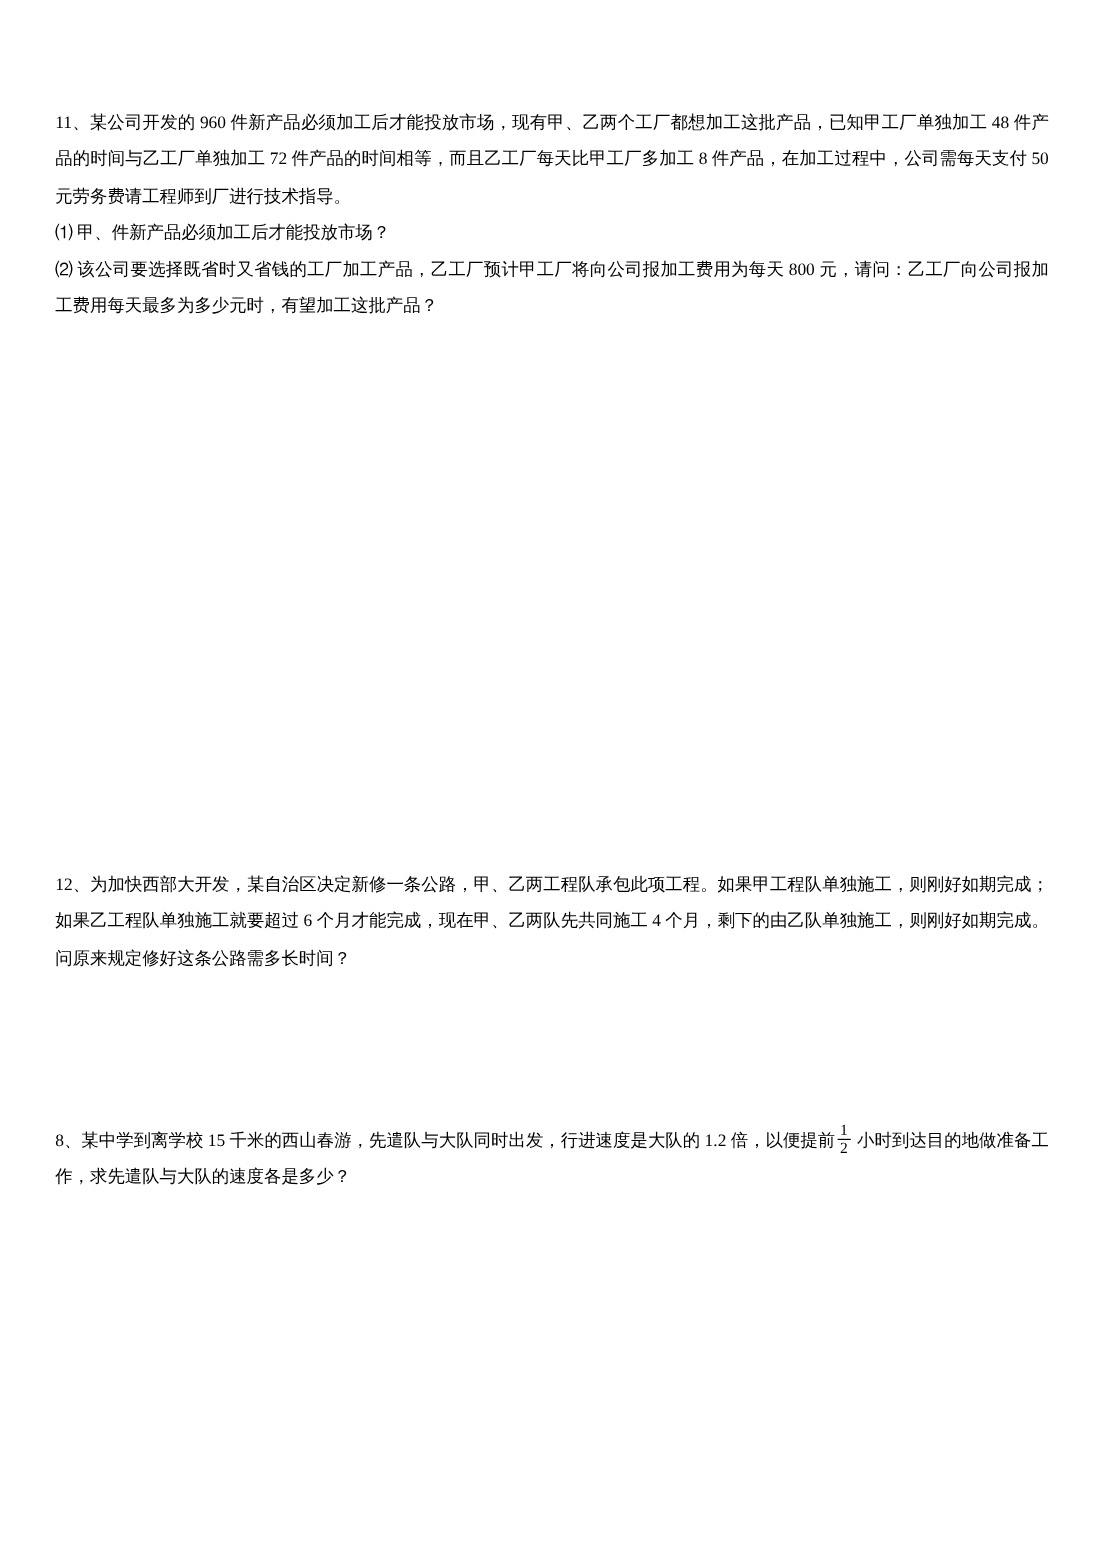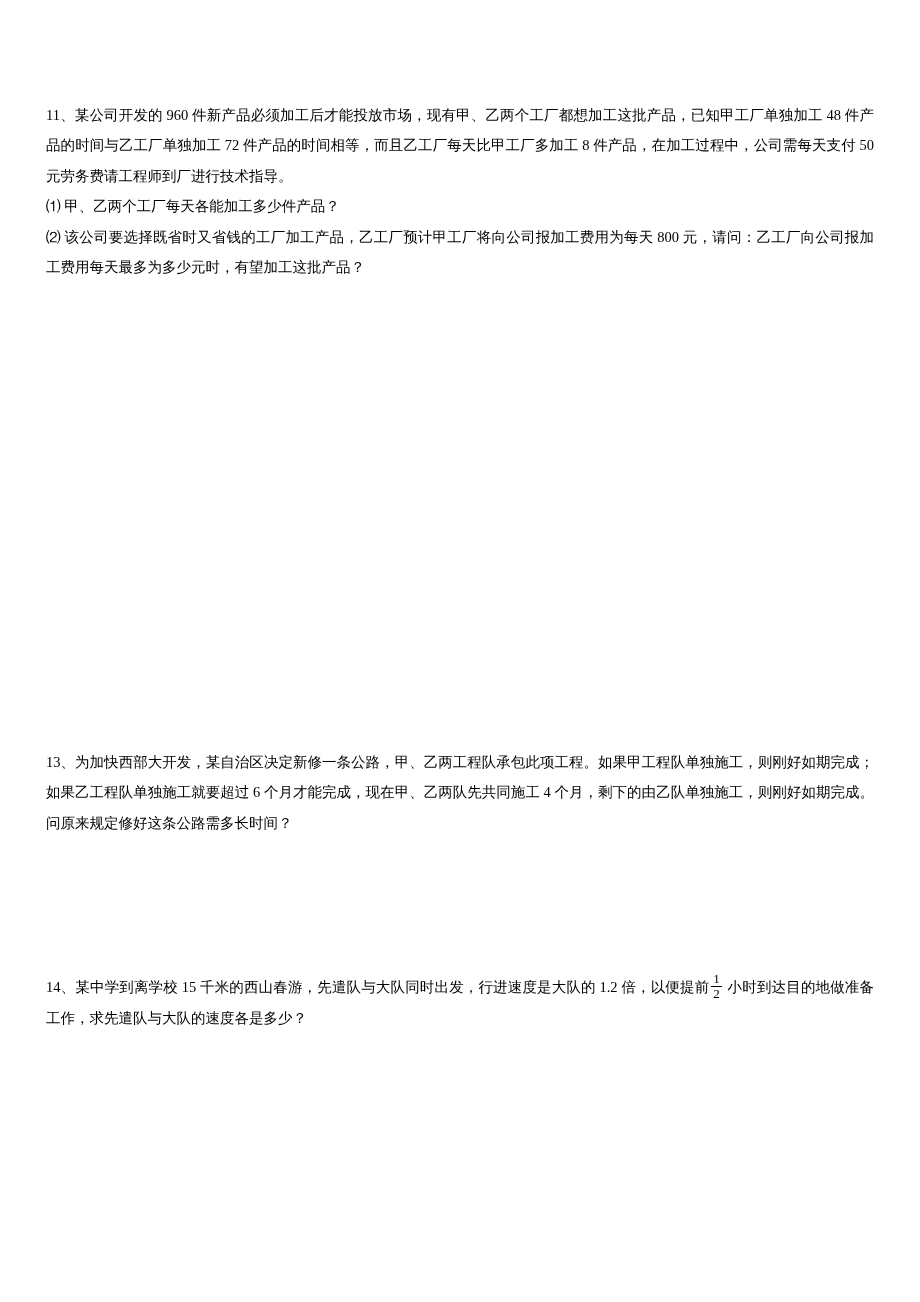--- a/index.html
+++ b/index.html
@@ -12,21 +12,20 @@
     color: #000000;
     line-height: 2.1;
   }
   .page {
     padding: 88px 46px 60px 46px;
     box-sizing: border-box;
     width: 920px;
   }
   .problem {
     text-align: justify;
-    margin-top: 12px;
   }
   .gap-large {
     height: 230px;
   }
   .gap-medium {
     height: 222px;
   }
   .gap-small {
     height: 122px;
   }
@@ -50,32 +49,32 @@
     padding: 0 2px;
   }
 </style>
 </head>
 <body>
 
 <div class="page">
 
   <div class="problem">
     <div>11、某公司开发的 960 件新产品必须加工后才能投放市场，现有甲、乙两个工厂都想加工这批产品，已知甲工厂单独加工 48 件产品的时间与乙工厂单独加工 72 件产品的时间相等，而且乙工厂每天比甲工厂多加工 8 件产品，在加工过程中，公司需每天支付 50 元劳务费请工程师到厂进行技术指导。</div>
-    <div>⑴ 甲、乙两个工厂每天各能加工多少件产品？</div>
+    <div>⑴ 甲、件新产品必须加工后才能投放市场？</div>
     <div>⑵ 该公司要选择既省时又省钱的工厂加工产品，乙工厂预计甲工厂将向公司报加工费用为每天 800 元，请问：乙工厂向公司报加工费用每天最多为多少元时，有望加工这批产品？</div>
   </div>
 
   <div class="gap-large"></div>
 
 
   <div class="gap-medium"></div>
 
   <div class="problem">
-    <div>13、为加快西部大开发，某自治区决定新修一条公路，甲、乙两工程队承包此项工程。如果甲工程队单独施工，则刚好如期完成；如果乙工程队单独施工就要超过 6 个月才能完成，现在甲、乙两队先共同施工 4 个月，剩下的由乙队单独施工，则刚好如期完成。问原来规定修好这条公路需多长时间？</div>
+    <div>12、为加快西部大开发，某自治区决定新修一条公路，甲、乙两工程队承包此项工程。如果甲工程队单独施工，则刚好如期完成；如果乙工程队单独施工就要超过 6 个月才能完成，现在甲、乙两队先共同施工 4 个月，剩下的由乙队单独施工，则刚好如期完成。问原来规定修好这条公路需多长时间？</div>
   </div>
 
   <div class="gap-small"></div>
 
   <div class="problem">
-    <span>14、某中学到离学校 15 千米的西山春游，先遣队与大队同时出发，行进速度是大队的 1.2 倍，以便提前</span><span class="frac"><span class="num">1</span><span class="den">2</span></span><span> 小时到达目的地做准备工作，求先遣队与大队的速度各是多少？</span>
+    <span>8、某中学到离学校 15 千米的西山春游，先遣队与大队同时出发，行进速度是大队的 1.2 倍，以便提前</span><span class="frac"><span class="num">1</span><span class="den">2</span></span><span> 小时到达目的地做准备工作，求先遣队与大队的速度各是多少？</span>
   </div>
 
 </div>
 
 </body></html>

